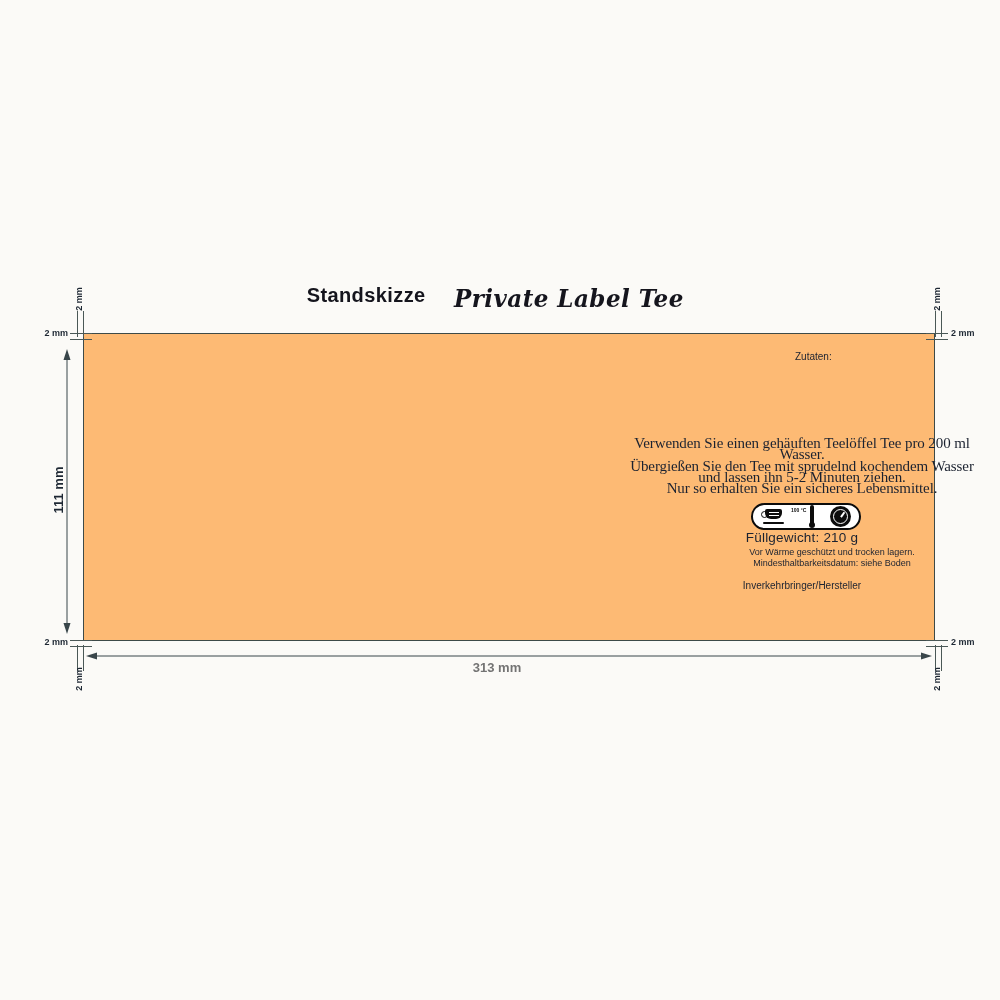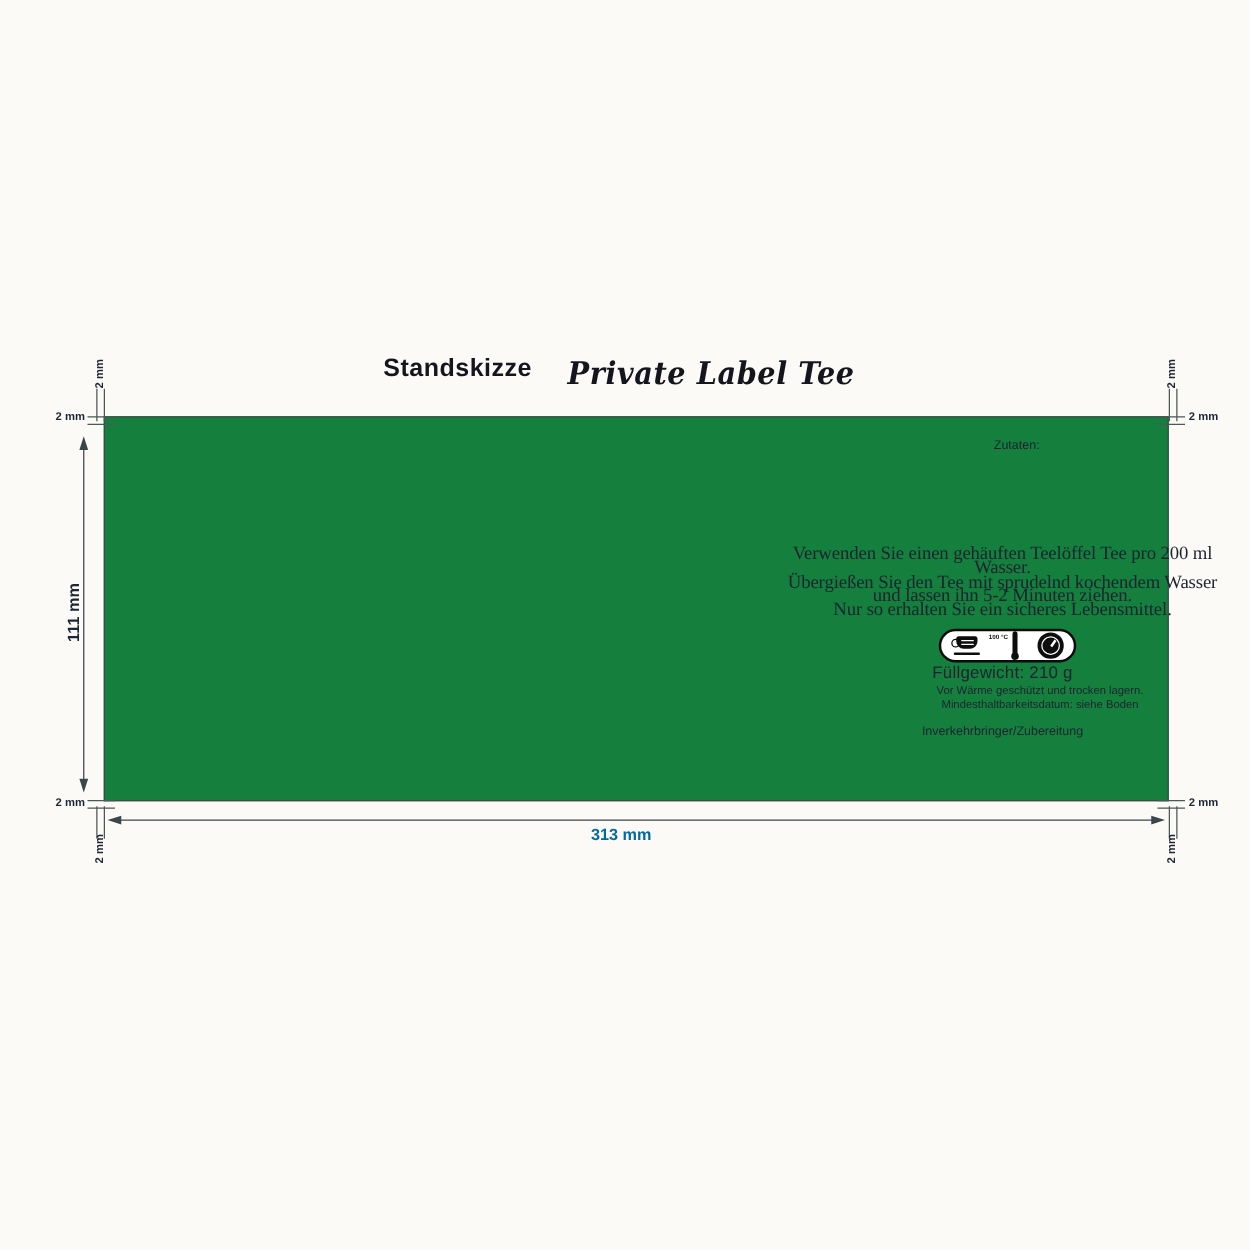--- a/index.html
+++ b/index.html
@@ -5,21 +5,21 @@
   html,body{margin:0;padding:0;}
   body{width:1000px;height:1000px;background:#fbfaf7;font-family:"Liberation Sans",sans-serif;color:#1b2230;}
   .canvas{position:relative;width:1000px;height:1000px;overflow:hidden;}
 
   
   .title-row{position:absolute;top:284px;left:0;right:0;display:flex;justify-content:center;align-items:flex-start;gap:18px;}
   .title-prefix{font-size:20px;font-weight:700;letter-spacing:.4px;color:#15151d;}
   .title-product{font-family:"DejaVu Serif",serif;font-style:italic;font-weight:700;font-size:25px;color:#15151d;transform:scaleX(.92);transform-origin:left baseline;letter-spacing:.5px;}
 
   
-  .label-outline{position:absolute;left:83px;top:333px;width:852px;height:308px;box-sizing:border-box;border:1.6px solid #3d4a48;background:#15803d;}
+  .label-outline{position:absolute;left:83px;top:333px;width:852px;height:308px;box-sizing:border-box;border:1.6px solid #3d4a48;background:#fdba74;}
 
   
   .zutaten{position:absolute;left:711px;top:17px;font-size:10px;}
   .prep-block{position:absolute;left:543px;width:350px;top:104px;text-align:center;}
   .prep-heading{font-size:11.5px;margin-bottom:3px;}
   .prep-line{font-size:15px;line-height:11.3px;letter-spacing:-.1px;font-family:Liberation Serif, serif;}
   .icon-pill{position:absolute;left:667px;top:169px;width:110px;height:27px;box-sizing:border-box;border:2px solid #0c0c0c;border-radius:14px;background:#fff;display:flex;align-items:center;justify-content:space-between;padding:0 8px;}
   .fill-weight{position:absolute;left:543px;width:350px;top:196px;text-align:center;font-size:13.5px;letter-spacing:.2px;}
   .storage{position:absolute;left:573px;width:350px;top:213px;text-align:center;font-size:9px;line-height:11px;}
   .manufacturer{position:absolute;left:543px;width:350px;top:245px;text-align:center;font-size:10px;line-height:13.4px;}
@@ -33,21 +33,21 @@
   .cup-line1{top:3px;} .cup-line2{top:5.5px;}
   .thermo{position:relative;width:28px;height:23px;}
   .thermo-bar{position:absolute;left:16px;top:0;width:4px;height:20px;background:#0d0d0d;border-radius:2px;}
   .thermo-bulb{position:absolute;left:14.7px;top:16.5px;width:6.5px;height:6.5px;background:#0d0d0d;border-radius:50%;}
   .thermo-label{position:absolute;left:-3px;top:1.5px;font-size:5px;font-weight:700;white-space:nowrap;color:#0d0d0d;}
   .timer{position:relative;width:21px;height:21px;background:#0d0d0d;border-radius:50%;}
   .timer::before{content:"";position:absolute;inset:3px;border:1.2px solid #fff;border-radius:50%;}
   .timer-hand{position:absolute;left:10px;top:5px;width:1.5px;height:6px;background:#fff;transform:rotate(35deg);transform-origin:bottom center;}
 
   
-  .dim-width-label{position:absolute;left:437px;top:660px;width:120px;text-align:center;font-size:13px;font-weight:700;color:#0369a1;}
+  .dim-width-label{position:absolute;left:437px;top:660px;width:120px;text-align:center;font-size:13px;font-weight:700;color:#737373;}
   .dim-height-label{position:absolute;left:20px;top:483px;width:76px;height:14px;text-align:center;font-size:13px;font-weight:700;color:#1d2733;transform:rotate(-90deg);}
 
   
   .mark{position:absolute;background:#4a5856;}
   .bleed-text{position:absolute;font-size:9px;font-weight:700;color:#1d2733;}
   .bleed-text.rot{width:40px;height:12px;text-align:center;transform:rotate(-90deg);}
 
   svg.overlay{position:absolute;left:0;top:0;pointer-events:none;}
 </style>
 </head>
@@ -90,21 +90,21 @@
     </div>
 
     <div class="fill-weight">Füllgewicht: 210 g</div>
 
     <div class="storage">
       <div>Vor Wärme geschützt und trocken lagern.</div>
       <div>Mindesthaltbarkeitsdatum: siehe Boden</div>
     </div>
 
     <div class="manufacturer">
-      <div>Inverkehrbringer/Zubereitung</div>
+      <div>Inverkehrbringer/Hersteller</div>
     </div>
   </div>
 
   <svg class="overlay" width="1000" height="1000">
 
     <line x1="67" y1="352" x2="67" y2="631" stroke="#39464a" stroke-width="1"></line>
     <polygon points="67,349 63.5,360 70.5,360" fill="#39464a"></polygon>
     <polygon points="67,634 63.5,623 70.5,623" fill="#39464a"></polygon>
 
     <line x1="89" y1="656" x2="929" y2="656" stroke="#39464a" stroke-width="1"></line>

